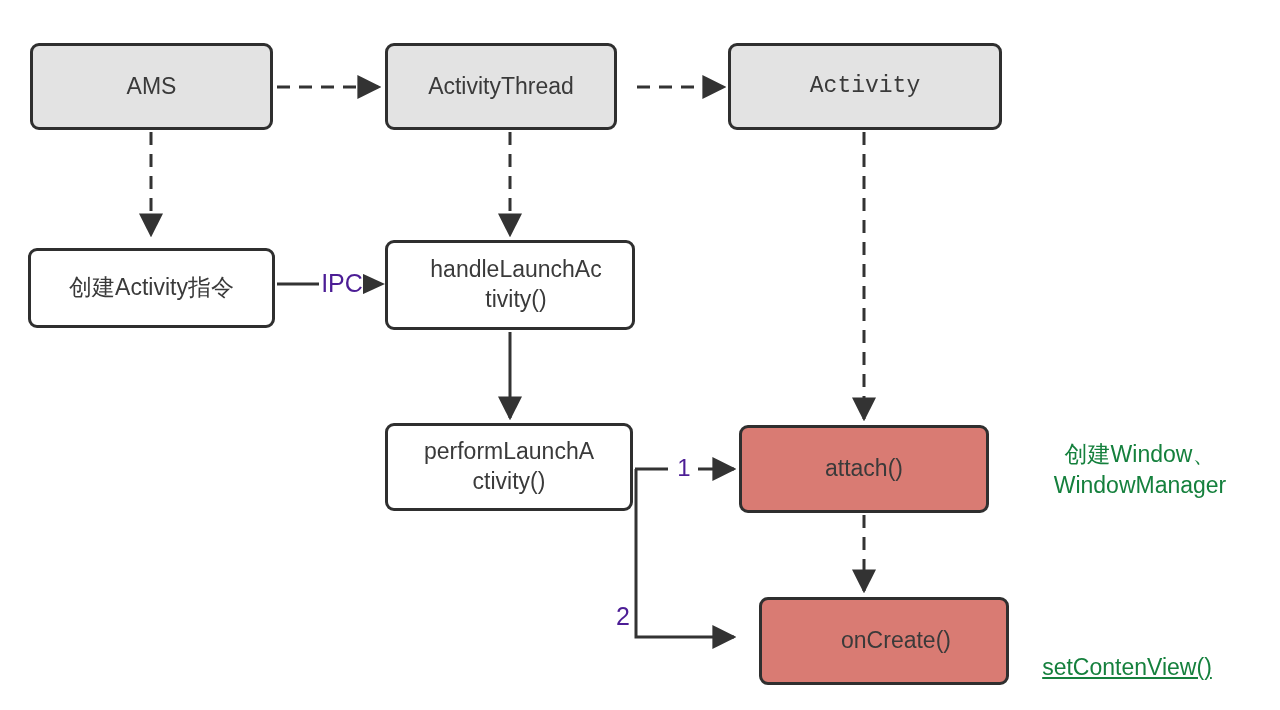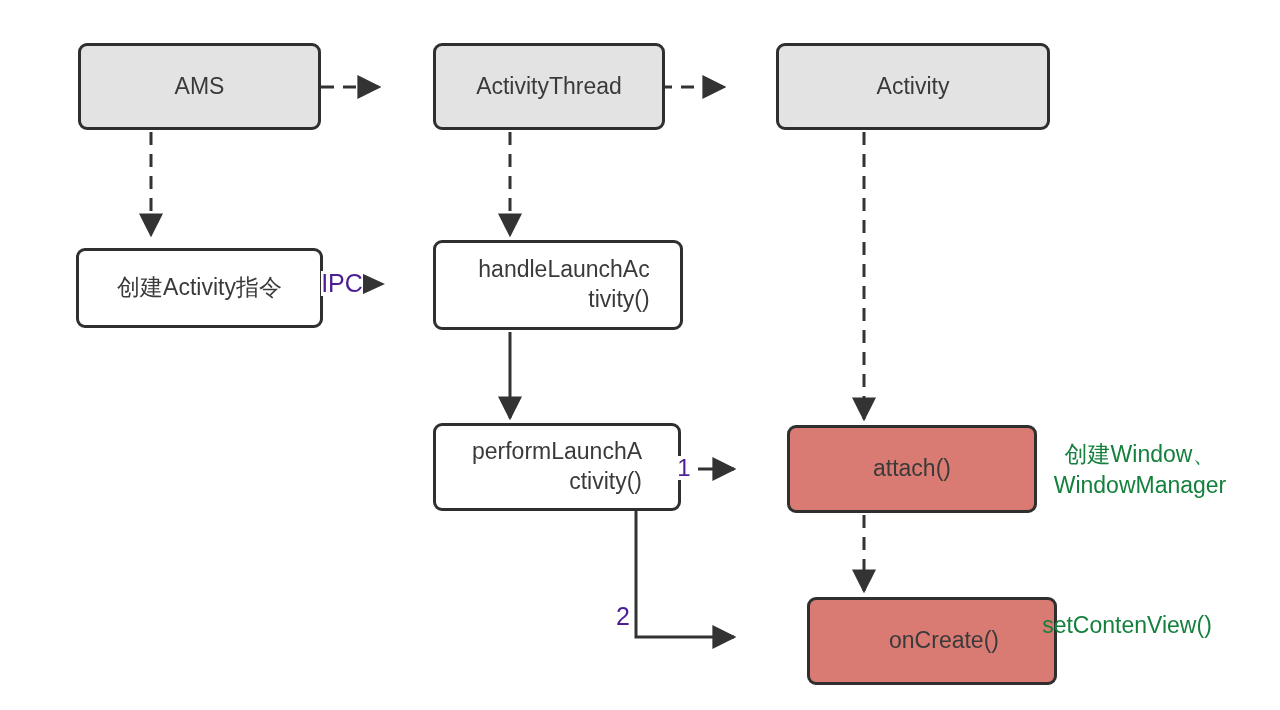--- a/index.html
+++ b/index.html
@@ -24,26 +24,25 @@
   }
   .node {
     position: absolute;
     z-index: 2;
     box-sizing: border-box;
     border: 3px solid #2f2f2f;
     border-radius: 9px;
     display: flex;
     align-items: center;
     justify-content: center;
-    text-align: right;
+    text-align: center;
     font-size: 23px;
     line-height: 1.3;
     color: #3a3a3a;
     white-space: pre-line;
-    margin-left: 48px;
   }
   .node--gray { background: #e3e3e3; }
   .node--white { background: #ffffff; }
   .node--red { background: #d97b73; }
 
   .edge-label {
     position: absolute;
     z-index: 3;
     color: #4c1d95;
     font-size: 25px;
@@ -56,33 +55,33 @@
     color: #15803d;
     font-size: 23px;
     line-height: 1.35;
     text-align: center;
     white-space: pre-line;
   }
 
   
   #node-ams        { left: 30px;  top: 43px;  width: 243px; height: 87px; }
   #node-at         { left: 385px; top: 43px;  width: 232px; height: 87px; }
-  #node-activity   { left: 728px; top: 43px;  width: 274px; height: 87px; }
+  #node-activity   { left: 728px; top: 43px;  width: 274px; height: 87px; font-family: Liberation Mono, monospace; }
   #node-create-cmd { left: 28px;  top: 248px; width: 247px; height: 80px; }
   #node-handle     { left: 385px; top: 240px; width: 250px; height: 90px; padding-left: 12px; }
   #node-perform    { left: 385px; top: 423px; width: 248px; height: 88px; }
   #node-attach     { left: 739px; top: 425px; width: 250px; height: 88px; }
   #node-oncreate   { left: 759px; top: 597px; width: 250px; height: 88px; padding-left: 24px; }
 
   #label-ipc   { left: 321px; top: 271px; width: 42px; text-align: center; }
   #label-step1 { left: 671px; top: 456px; width: 26px; text-align: center; font-size: 24px; }
   #label-step2 { left: 602px; top: 604px; width: 28px; text-align: right; }
 
   #note-attach   { left: 1015px; top: 439px; width: 250px; }
-  #note-oncreate { left: 1007px; top: 610px; width: 240px; }
+  #note-oncreate { left: 1007px; top: 652px; width: 240px; text-decoration: underline; }
 </style>
 </head>
 <body>
 
 <div id="diagram">
 
   <svg id="edges" viewBox="0 0 1280 710" xmlns="http://www.w3.org/2000/svg">
     <defs>
       <marker id="arrow" viewBox="0 0 10 10" refX="9" refY="5" markerWidth="8" markerHeight="8" orient="auto">
         <path d="M0,0 L10,5 L0,10 z" fill="#333333"></path>

